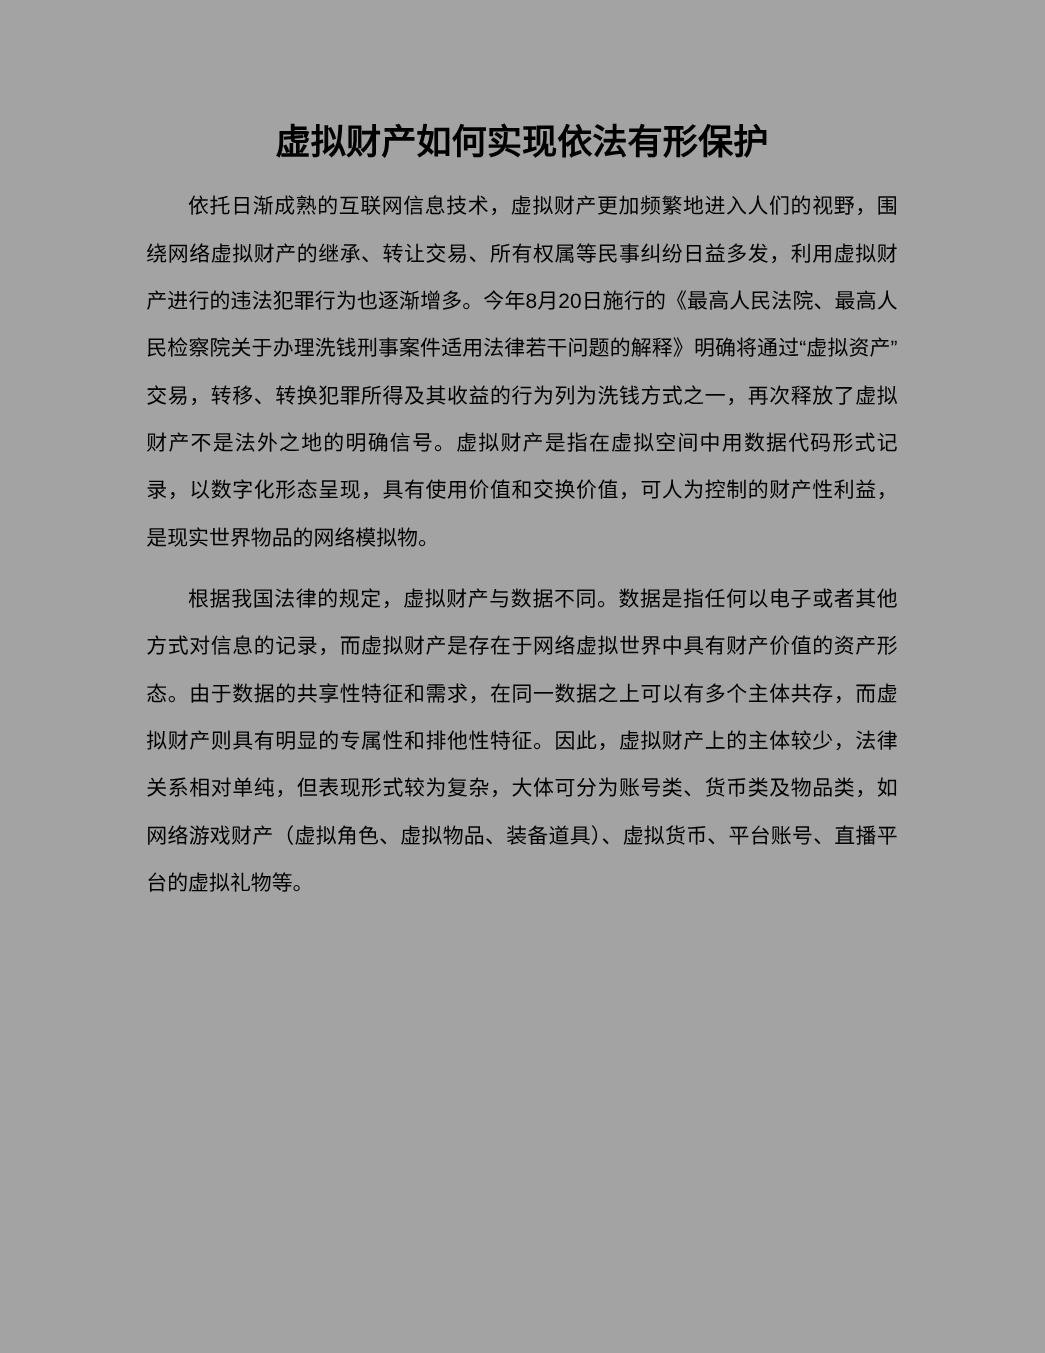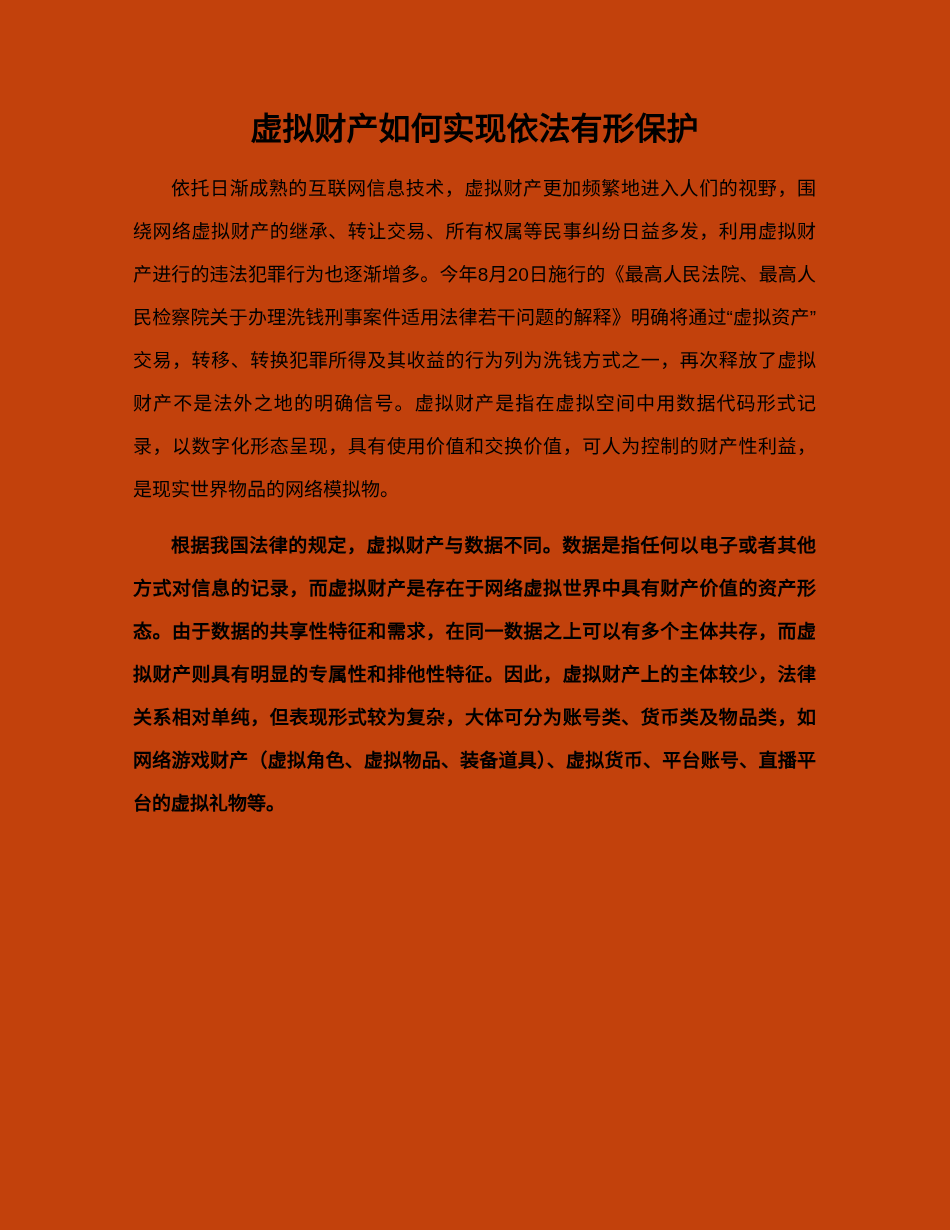--- a/index.html
+++ b/index.html
@@ -11,21 +11,21 @@
     width: 950px;
     height: 1230px;
     overflow: hidden;
     font-family: "Liberation Sans", "DejaVu Sans", sans-serif;
     color: #000000;
   }
   .doc-page {
     box-sizing: border-box;
     width: 950px;
     height: 1230px;
-    background: #c2410c;
+    background: #a3a3a3;
     padding: 105px 134px 0 133px;
   }
   .doc-title {
     margin: 0 0 14px 0;
     font-size: 32px;
     line-height: 48px;
     font-weight: 700;
     text-align: center;
     letter-spacing: 0;
   }
@@ -37,21 +37,20 @@
     font-size: 19px;
     line-height: 43px;
     text-align: justify;
     text-justify: inter-ideograph;
     text-indent: 2em;
     word-break: break-all;
     letter-spacing: 0;
   }
   .doc-para + .doc-para {
     margin-top: 13px;
-    font-weight: bold;
   }
 </style>
 </head>
 <body>
 
 <div class="doc-page">
   <h1 class="doc-title">虚拟财产如何实现依法有形保护</h1>
   <div class="doc-body">
     <p class="doc-para">依托日渐成熟的互联网信息技术，虚拟财产更加频繁地进入人们的视野，围绕网络虚拟财产的继承、转让交易、所有权属等民事纠纷日益多发，利用虚拟财产进行的违法犯罪行为也逐渐增多。今年8月20日施行的《最高人民法院、最高人民检察院关于办理洗钱刑事案件适用法律若干问题的解释》明确将通过“虚拟资产”交易，转移、转换犯罪所得及其收益的行为列为洗钱方式之一，再次释放了虚拟财产不是法外之地的明确信号。虚拟财产是指在虚拟空间中用数据代码形式记录，以数字化形态呈现，具有使用价值和交换价值，可人为控制的财产性利益，是现实世界物品的网络模拟物。</p>
     <p class="doc-para">根据我国法律的规定，虚拟财产与数据不同。数据是指任何以电子或者其他方式对信息的记录，而虚拟财产是存在于网络虚拟世界中具有财产价值的资产形态。由于数据的共享性特征和需求，在同一数据之上可以有多个主体共存，而虚拟财产则具有明显的专属性和排他性特征。因此，虚拟财产上的主体较少，法律关系相对单纯，但表现形式较为复杂，大体可分为账号类、货币类及物品类，如网络游戏财产（虚拟角色、虚拟物品、装备道具）、虚拟货币、平台账号、直播平台的虚拟礼物等。</p>

